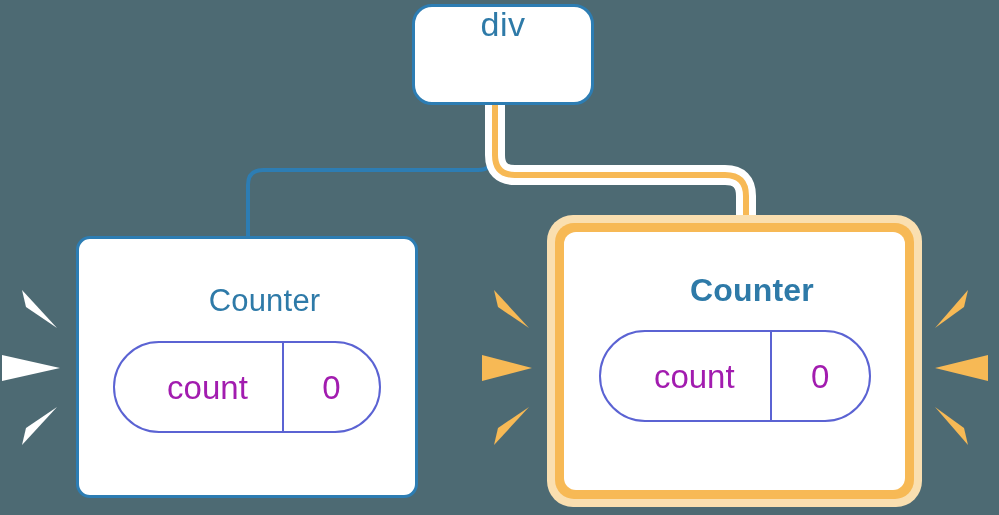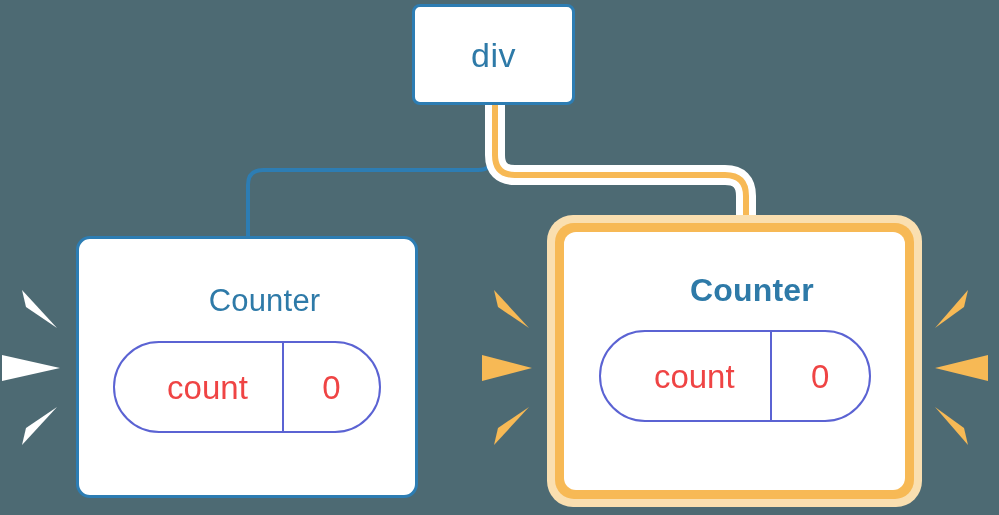--- a/index.html
+++ b/index.html
@@ -36,25 +36,25 @@
     box-sizing: border-box;
     display: flex;
     flex-direction: column;
     align-items: center;
   }
 
   
   #div-node {
     left: 412px;
     top: 4px;
-    width: 163px;
+    width: 182px;
     height: 101px;
     border: 3px solid #2d7db3;
-    border-radius: 8px;
-    justify-content: center;
+    border-radius: 20px;
+    justify-content: flex-start;
   }
   .node-title-div {
     color: #2e7aa8;
     font-size: 34px;
     letter-spacing: 0.5px;
     line-height: 1;
   }
 
   
   .counter-node {
@@ -129,21 +129,21 @@
   }
   #pill-right {
     margin-top: 24px;
     width: 272px;
   }
   .pill-key,
   .pill-val {
     display: flex;
     align-items: center;
     justify-content: center;
-    color: #ef4444;
+    color: #a21caf;
     font-size: 33px;
     line-height: 1;
     box-sizing: border-box;
   }
   .pill-key {
     flex: 0 0 64%;
     border-right: 2px solid #5b63d3;
     padding-left: 18px;
   }
   .pill-val {

